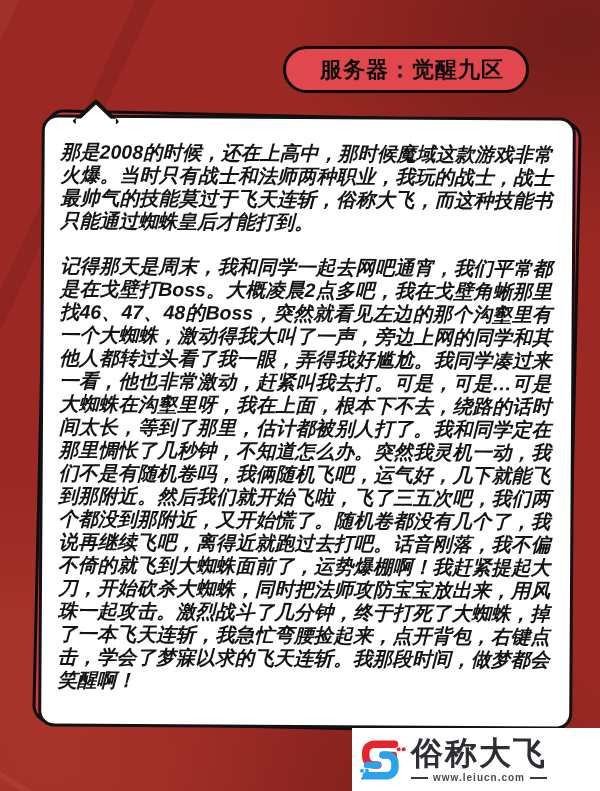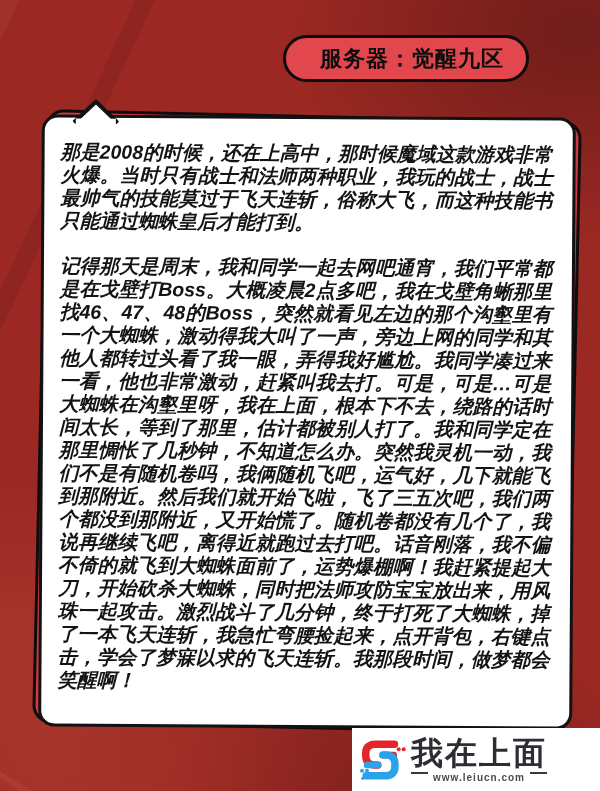--- a/index.html
+++ b/index.html
@@ -17,21 +17,21 @@
       radial-gradient(360px 240px at 70% 100%, rgba(0,0,0,0.18), transparent 70%),
       linear-gradient(115deg, rgba(255,255,255,0.04) 0 2%, transparent 2% 14%, rgba(0,0,0,0.08) 14% 16%, transparent 16%);
   }
   .bg-rocks{position:absolute;left:-20px;bottom:-10px;width:260px;height:180px;pointer-events:none;opacity:.5;
     background:
       linear-gradient(32deg, rgba(235,140,100,0.35) 0 8px, transparent 8px 30px, rgba(235,140,100,0.22) 30px 36px, transparent 36px);
     clip-path:polygon(0 100%,0 35%,30% 55%,55% 40%,80% 70%,100% 60%,100% 100%);
   }
 
   
-  .badge{position:absolute;left:55px;top:30px;width:450px;height:57px;z-index:5;}
+  .badge{position:absolute;left:55px;top:41px;width:450px;height:57px;z-index:5;}
   .badge-server{
     position:absolute;left:228px;top:5px;width:218px;height:41px;
     background:var(--badge_red,#e2474d);
     border:3px solid var(--ink,#0d0d0d);
     border-radius:26px;
     display:flex;align-items:center;justify-content:flex-end;
     padding-right:22px;
     font-weight:700;font-size:22px;color:var(--ink,#0d0d0d);
     letter-spacing:1px;
   }
@@ -65,21 +65,21 @@
   .logo-plate{
     position:absolute;left:352px;top:728px;width:248px;height:63px;background:#fff;z-index:6;
     display:flex;align-items:center;padding-left:5px;box-sizing:border-box;
   }
   .logo-mark{width:50px;height:54px;flex:0 0 auto;}
   .logo-textcol{display:flex;flex-direction:column;align-items:center;margin-left:4px;}
   .logo-name{
     font-family:"Liberation Serif",serif;font-weight:700;font-size:32px;line-height:34px;
     color:var(--logo_text,#2d2d33);letter-spacing:2px;white-space:nowrap;
   }
-  .logo-url{display:flex;width:100%;margin-top:2px;}
+  .logo-url{display:flex;align-items:center;width:100%;margin-top:2px;}
   .logo-url .rule{flex:1;height:2px;background:#3a3a3a;}
   .logo-url span{font-size:10px;font-weight:700;color:#4a4a4a;padding:0 5px;letter-spacing:1px;}
 </style>
 </head>
 <body>
 
 <div class="bg-texture"></div>
 <div class="bg-rocks"></div>
 
 <div class="badge">
@@ -111,20 +111,20 @@
     <circle cx="50" cy="15" r="2.4" fill="#e5252d"></circle>
     <circle cx="56" cy="15" r="2.4" fill="#e5252d"></circle>
 
     <path d="M11 47 H34 C41.5 47 45.5 43 45.5 36.5 V32.5 C45.5 26 41.5 22 35 22 H31" fill="none" stroke="#2aa3e8" stroke-width="9" stroke-linecap="round"></path>
     <path d="M25 34 H12" fill="none" stroke="#2aa3e8" stroke-width="8" stroke-linecap="round"></path>
     <circle cx="6" cy="41" r="2.4" fill="#2aa3e8"></circle>
     <circle cx="12" cy="41" r="2.4" fill="#2aa3e8"></circle>
     <circle cx="7" cy="50" r="2" fill="#2aa3e8"></circle>
   </svg>
   <div class="logo-textcol">
-    <div class="logo-name">我在上面</div>
+    <div class="logo-name">俗称大飞</div>
     <div class="logo-url">
       <i class="rule"></i>
       <span>www.leiucn.com</span>
       <i class="rule"></i>
     </div>
   </div>
 </div>
 
 </body></html>

